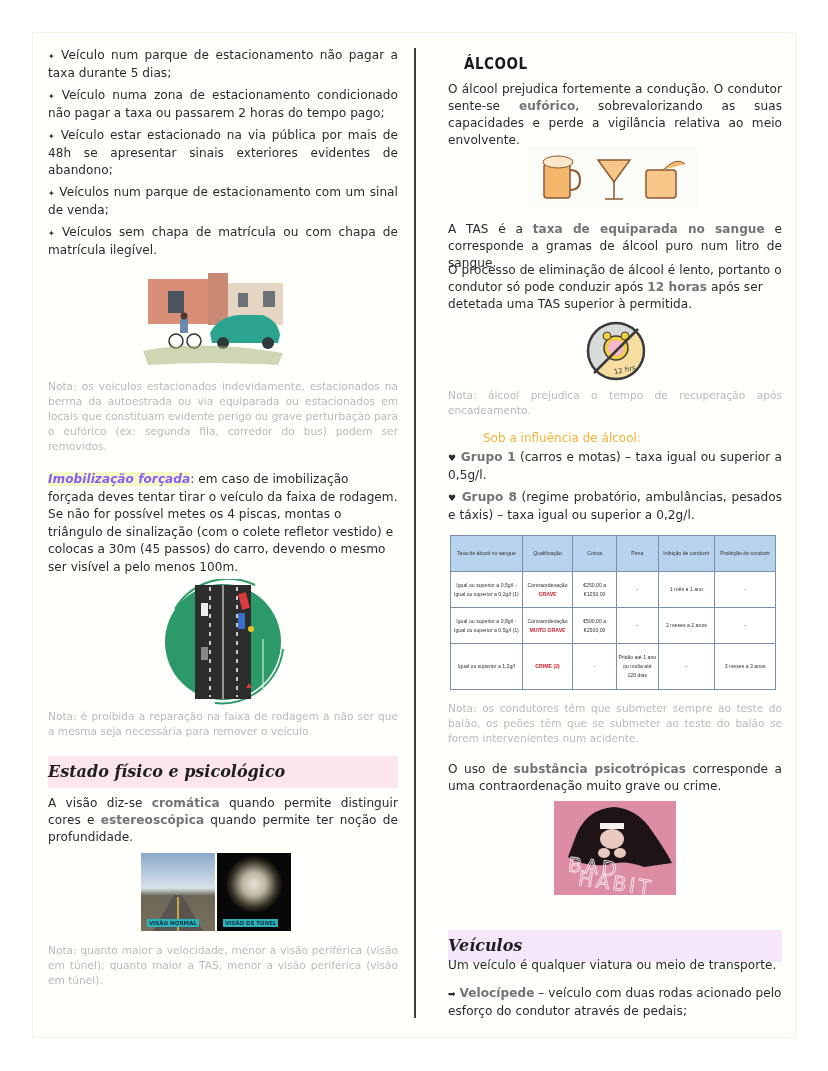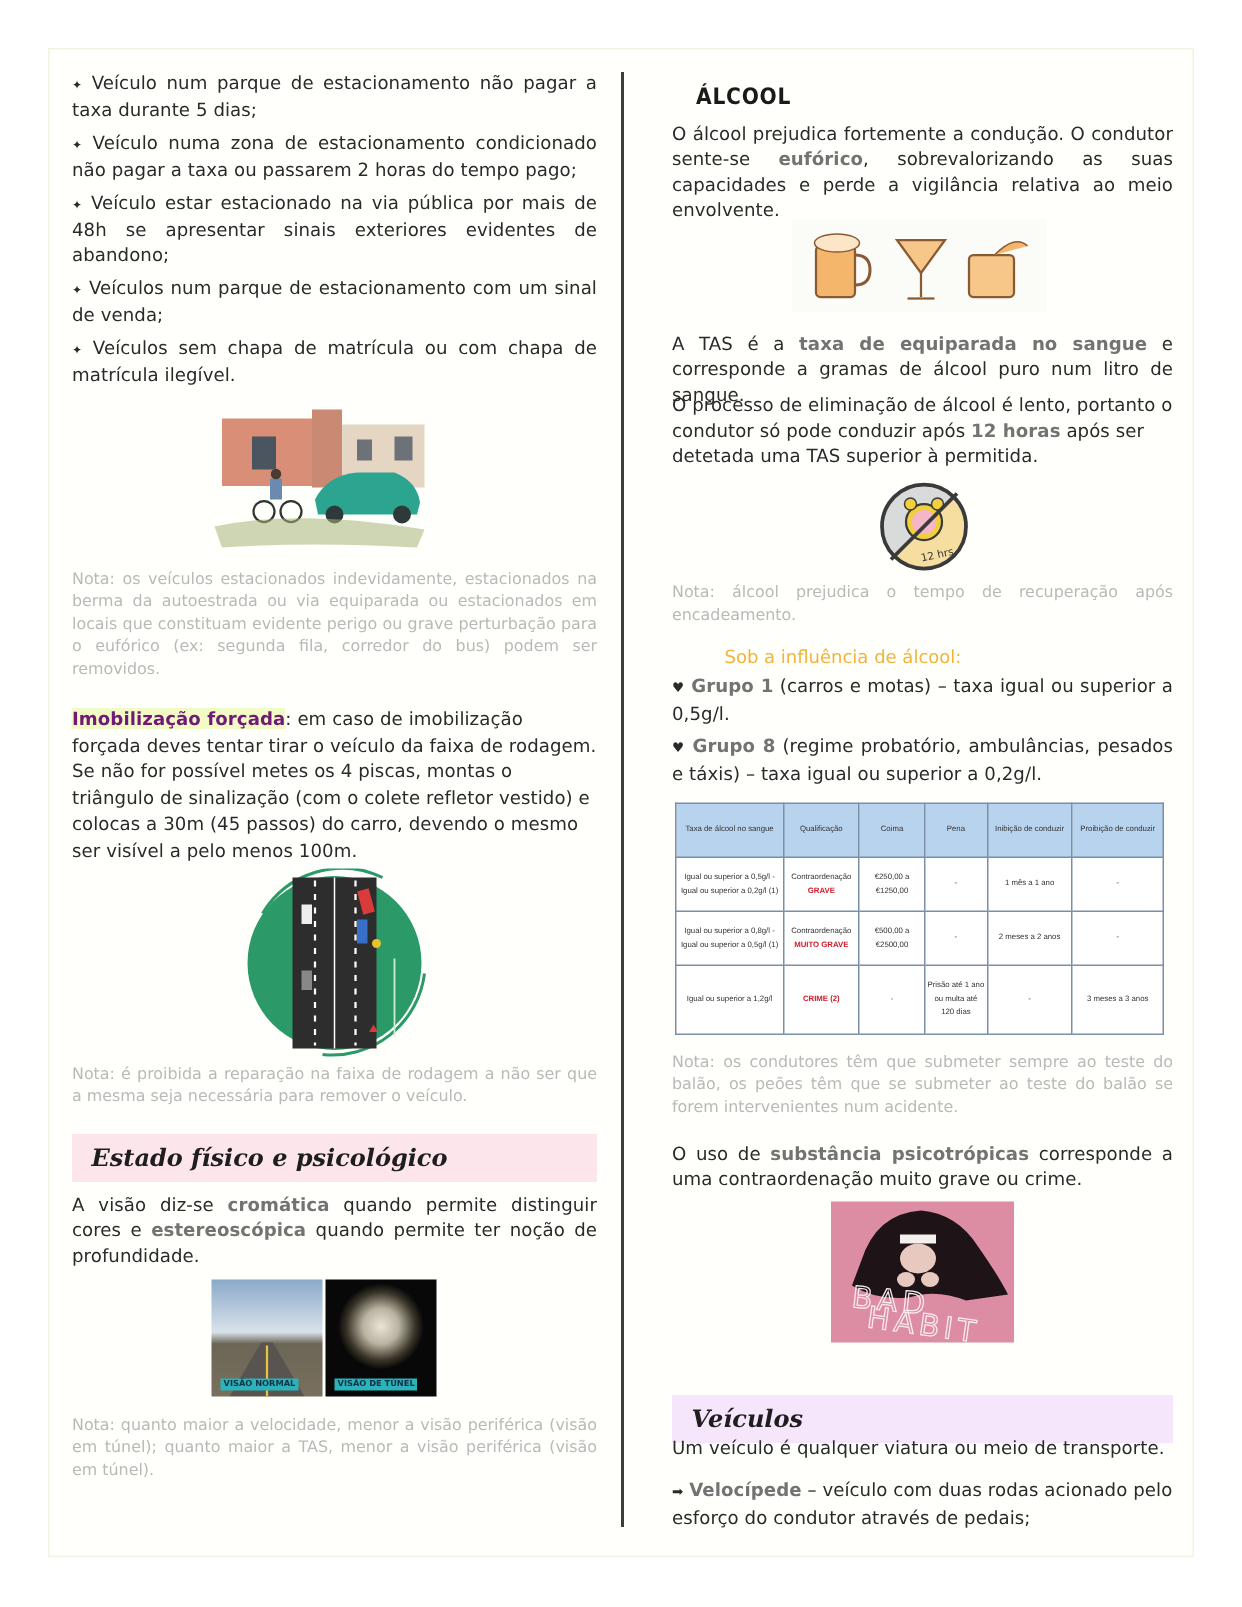--- a/index.html
+++ b/index.html
@@ -8,23 +8,23 @@
   .page { position:absolute; left:32px; top:32px; width:764px; height:1006px;
           background:#fffffb; border:1px solid #f3f3e4; box-sizing:border-box; }
   .col { position:absolute; top:0; }
   .col-left { left:15px; width:350px; }
   .col-right { left:415px; width:334px; }
   .divider { position:absolute; left:381px; top:15px; width:2px; height:970px; background:#3d3d3d; }
   p, .para { margin:0; font-size:12.1px; line-height:17px; text-align:justify; letter-spacing:0.05px; }
   .bullet { margin-bottom:5px; }
   .note { color:#b9b9b9; font-size:10.6px; line-height:15px; text-align:justify; }
   b { color:#737373; font-weight:bold; }
-  .hl { background:#f2fbc6; color:#701a75; font-weight:bold; }
+  .hl { background:#f2fbc6; color:#8b5cf6; font-weight:bold;font-style:italic; }
   .img { position:absolute; box-sizing:border-box; }
-  .section-band { position:absolute; height:32px; box-sizing:border-box; padding-left:13px;
+  .section-band { position:absolute; height:32px; box-sizing:border-box; padding-left:0;
                   font-family:"DejaVu Serif", serif; font-style:italic; font-weight:bold;
                   font-size:16px; line-height:32px; color:#1e1e1e; }
   .alc-title { font-family:"DejaVu Sans Condensed","DejaVu Sans", sans-serif; font-weight:bold;
                font-size:15px; letter-spacing:0.5px; color:#1a1a1a; }
   .orange { color:#f1b33a; font-size:12px; }
   table.tas { border-collapse:collapse; width:326px; font-size:5.2px; line-height:9px;
               font-family:"Liberation Sans", sans-serif; color:#333; }
   table.tas th { background:#b7d3ee; font-weight:normal; border:1px solid #7b8fa8; padding:2px 1px; text-align:center; }
   table.tas td { border:1px solid #7b8fa8; text-align:center; padding:2px 1px; background:#fff; }
   .red { color:#d11a2a; font-weight:bold; }

